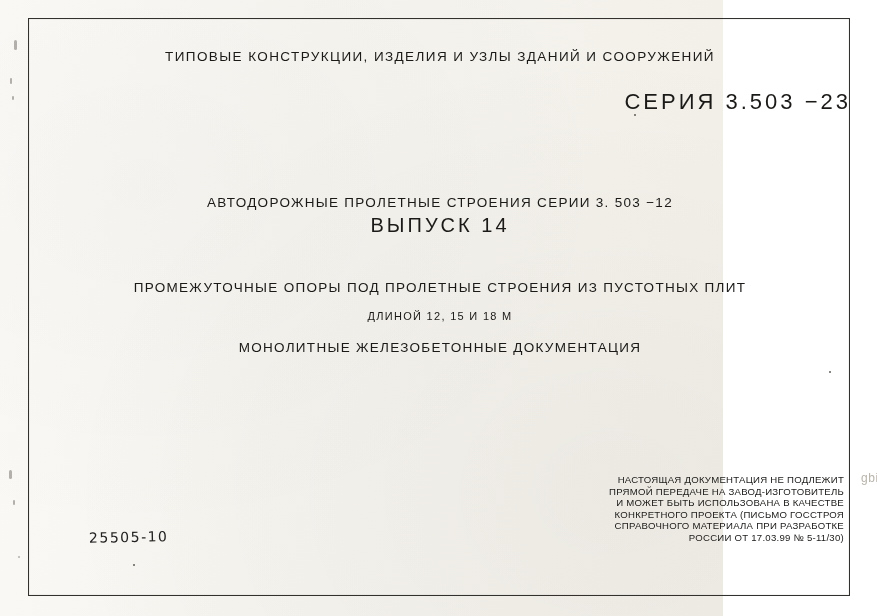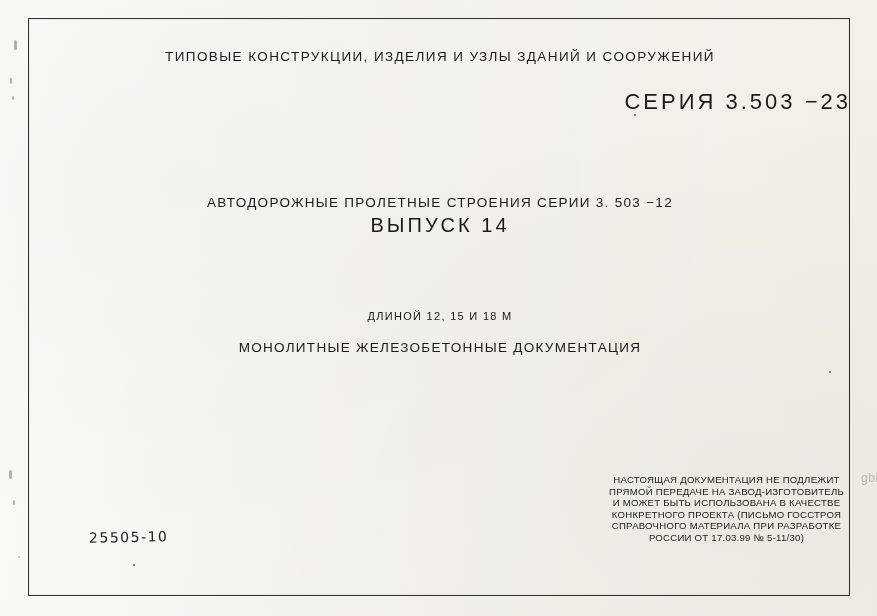--- a/index.html
+++ b/index.html
@@ -9,21 +9,21 @@
   }
   body {
     width: 877px;
     height: 616px;
     overflow: hidden;
     font-family: "Liberation Sans", sans-serif;
   }
 
   #sheet {
     position: relative;
-    width: 877px;
+    width: 723px;
     height: 616px;
     background: #f7f5f1;
   }
 
   
   #paper-texture {
     position: absolute;
     inset: 0;
     background:
       radial-gradient(ellipse at 20% 30%, rgba(0,0,0,0.02), rgba(0,0,0,0) 60%),
@@ -144,21 +144,21 @@
   
   #disclaimer {
     position: absolute;
     left: 580px;
     top: 455px;
     width: 235px;
     font-size: 9.6px;
     line-height: 11.6px;
     color: #1b1a18;
     letter-spacing: 0.25px;
-    text-align: center;
+    text-align: right;
   }
   #disclaimer .d-line { white-space: nowrap; }
 
   .dot-accent {
     position: absolute;
     width: 2px;
     height: 2px;
     background: #3a3733;
     border-radius: 50%;
     opacity: 0.8;
@@ -185,20 +185,21 @@
 
       <div class="line l-header">ТИПОВЫЕ КОНСТРУКЦИИ, ИЗДЕЛИЯ И УЗЛЫ ЗДАНИЙ И СООРУЖЕНИЙ</div>
 
       <div class="line l-series">СЕРИЯ 3.503 −23</div>
 
 
       <div class="line l-sub2">АВТОДОРОЖНЫЕ  ПРОЛЕТНЫЕ СТРОЕНИЯ СЕРИИ 3. 503 −12</div>
 
       <div class="line l-issue">ВЫПУСК 14</div>
 
+      <div class="line l-desc1">ПРОМЕЖУТОЧНЫЕ ОПОРЫ ПОД ПРОЛЕТНЫЕ СТРОЕНИЯ ИЗ  ПУСТОТНЫХ ПЛИТ</div>
 
       <div class="line l-desc2">ДЛИНОЙ 12, 15 И 18 М</div>
 
       <div class="line l-desc3">МОНОЛИТНЫЕ  ЖЕЛЕЗОБЕТОННЫЕ  ДОКУМЕНТАЦИЯ</div>
 
       <div class="dot-accent" style="left:605px; top:95px;"></div>
       <div class="dot-accent" style="left:800px; top:352px;"></div>
       <div class="dot-accent" style="left:104px; top:545px;"></div>
 
       <div id="doc-number">25505-10</div>

